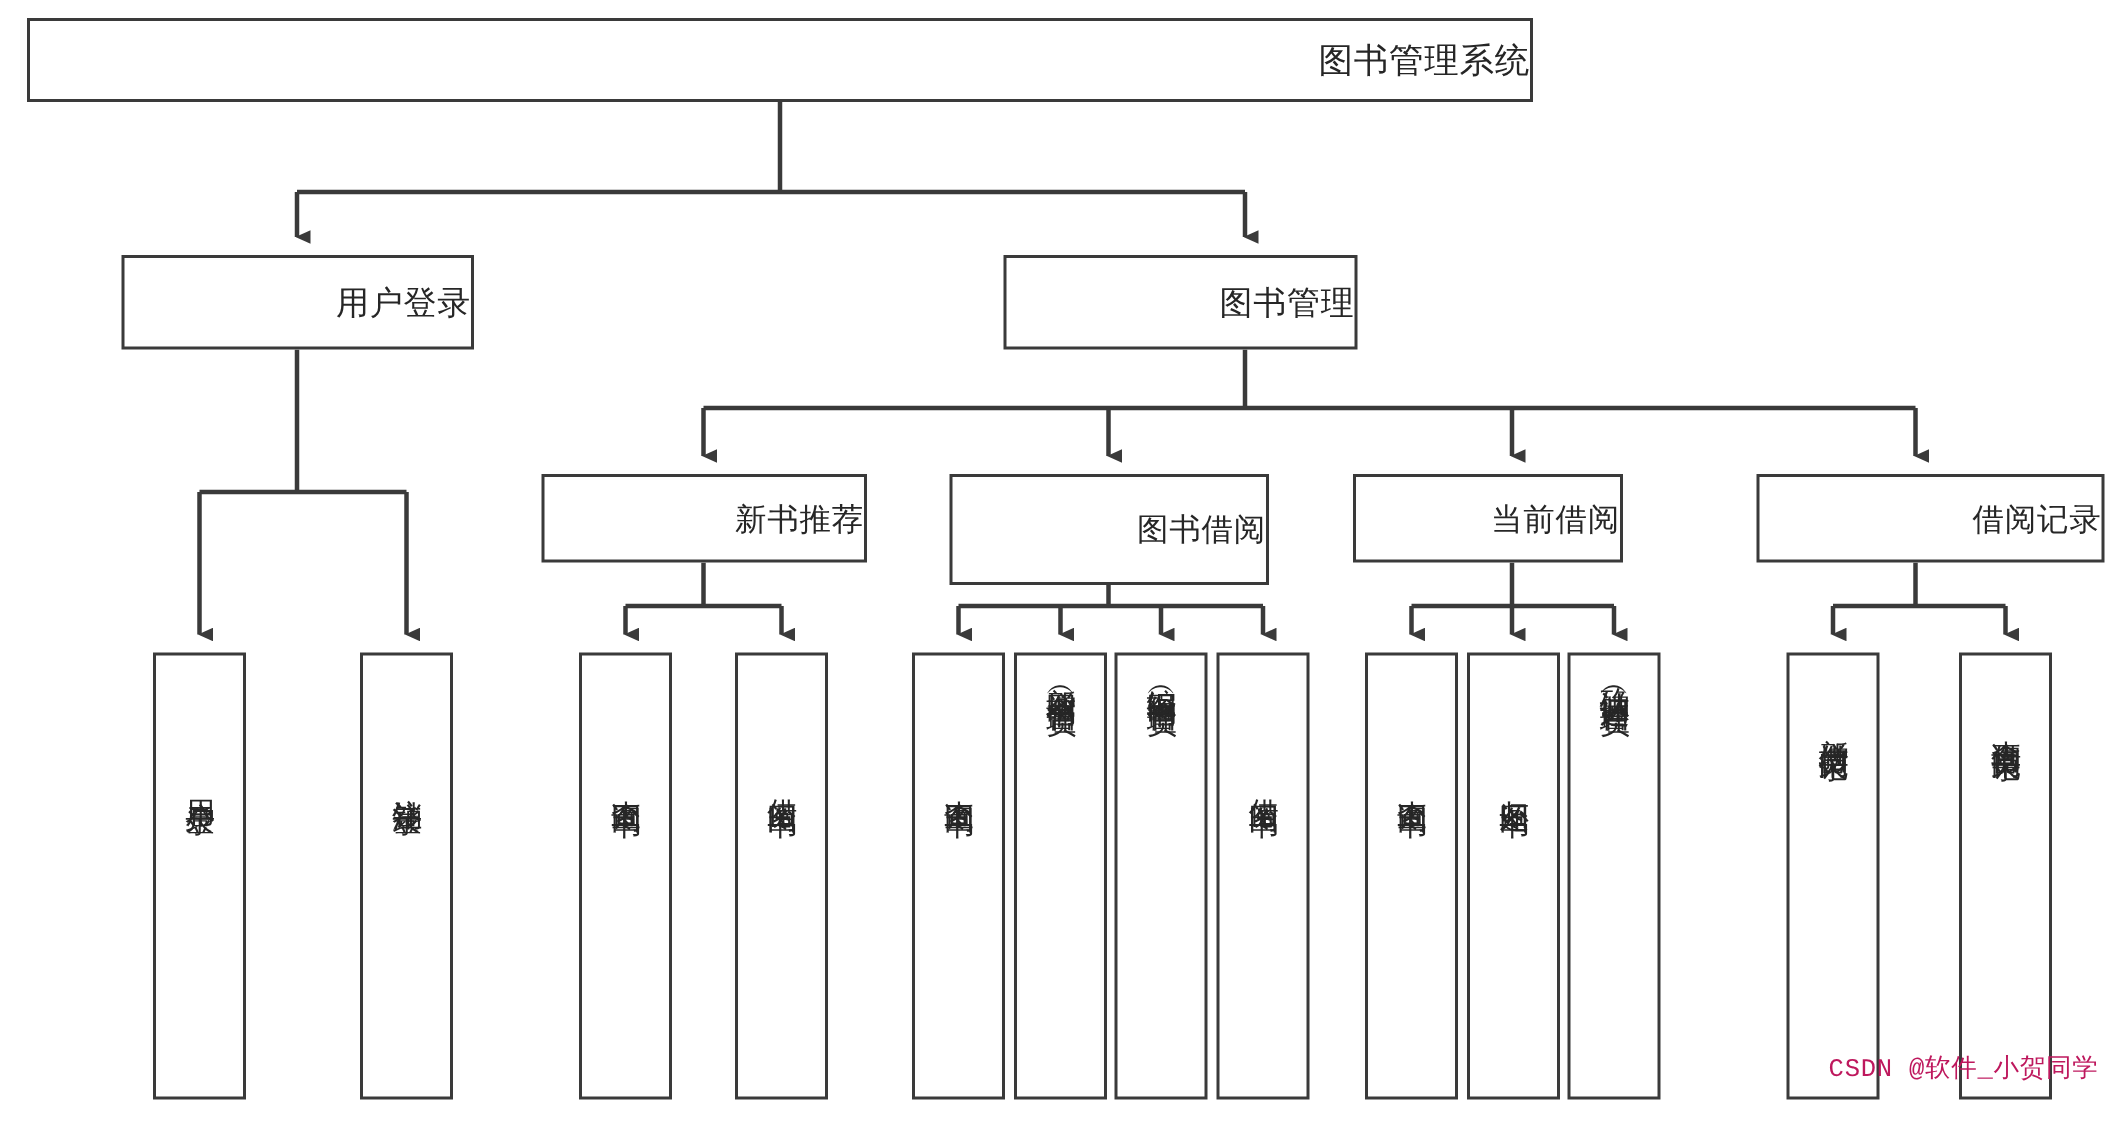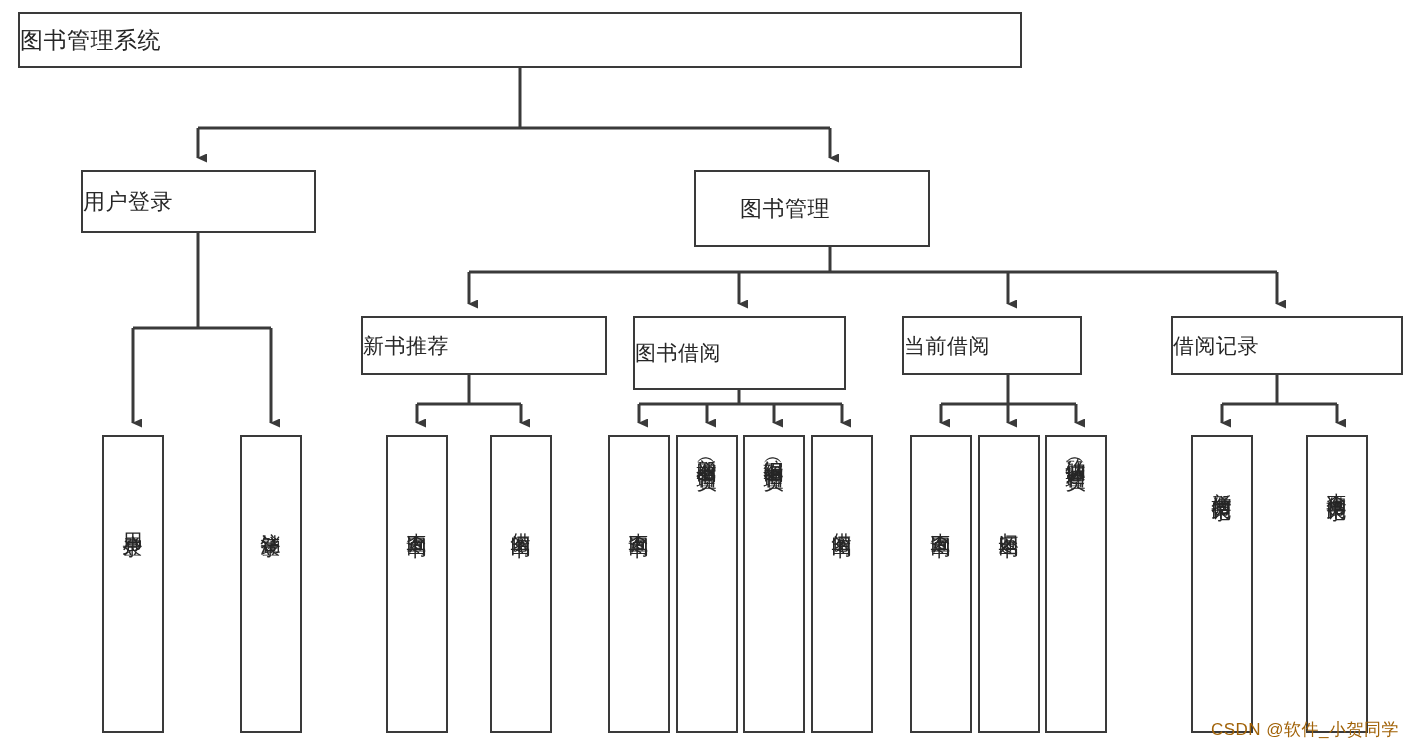--- a/index.html
+++ b/index.html
@@ -27,21 +27,21 @@
     height: 747px;
     pointer-events: none;
   }
   .node {
     position: absolute;
     box-sizing: border-box;
     background: #ffffff;
     border: 2px solid #3a3a3a;
     display: flex;
     align-items: center;
-    justify-content: flex-start;
+    justify-content: flex-end;
     color: #262626;
   }
   .node.horizontal .node-label {
     writing-mode: horizontal-tb;
     white-space: nowrap;
     letter-spacing: 0.5px;
   }
   .node.vertical {
     align-items: flex-start;
     justify-content: center;
@@ -54,26 +54,27 @@
     letter-spacing: 2px;
     line-height: 1;
   }
   .level-0 .node-label { font-size: 23px; }
   .level-1 .node-label { font-size: 22px; }
   .level-2 .node-label { font-size: 21px; }
   .level-3 .node-label { font-size: 20px; }
   .watermark {
     position: absolute;
     right: 6px;
-    bottom: 6px;
+    bottom: 24px;
     font-size: 17px;
-    color: #a16207;
+    color: #be185d;
     letter-spacing: 0.5px;
     white-space: nowrap;
     user-select: none;
+    font-family: Liberation Mono, monospace;
   }
 </style>
 </head>
 <body>
 
 <div id="diagram-root">
 
   <svg class="connectors" viewBox="0 0 1405 747" xmlns="http://www.w3.org/2000/svg">
     <defs>
       <marker id="arrow" markerWidth="9" markerHeight="10" refX="4.5" refY="9" orient="auto" markerUnits="userSpaceOnUse">
@@ -124,25 +125,25 @@
     </g>
   </svg>
 
   <div class="node horizontal level-0" style="left:18px; top:12px; width:1004px; height:56px;">
     <span class="node-label">图书管理系统</span>
   </div>
 
   <div class="node horizontal level-1" style="left:81px; top:170px; width:235px; height:63px;">
     <span class="node-label">用户登录</span>
   </div>
-  <div class="node horizontal level-1" style="left:694px; top:170px; width:236px; height:77px;padding-left:44px;">
+  <div class="node horizontal level-1" style="left:669px; top:170px; width:236px; height:63px;padding-left:44px;">
     <span class="node-label">图书管理</span>
   </div>
 
-  <div class="node horizontal level-2" style="left:361px; top:316px; width:246px; height:59px;">
+  <div class="node horizontal level-2" style="left:361px; top:316px; width:217px; height:59px;">
     <span class="node-label">新书推荐</span>
   </div>
   <div class="node horizontal level-2" style="left:633px; top:316px; width:213px; height:74px;">
     <span class="node-label">图书借阅</span>
   </div>
   <div class="node horizontal level-2" style="left:902px; top:316px; width:180px; height:59px;">
     <span class="node-label">当前借阅</span>
   </div>
   <div class="node horizontal level-2" style="left:1171px; top:316px; width:232px; height:59px;">
     <span class="node-label">借阅记录</span>

